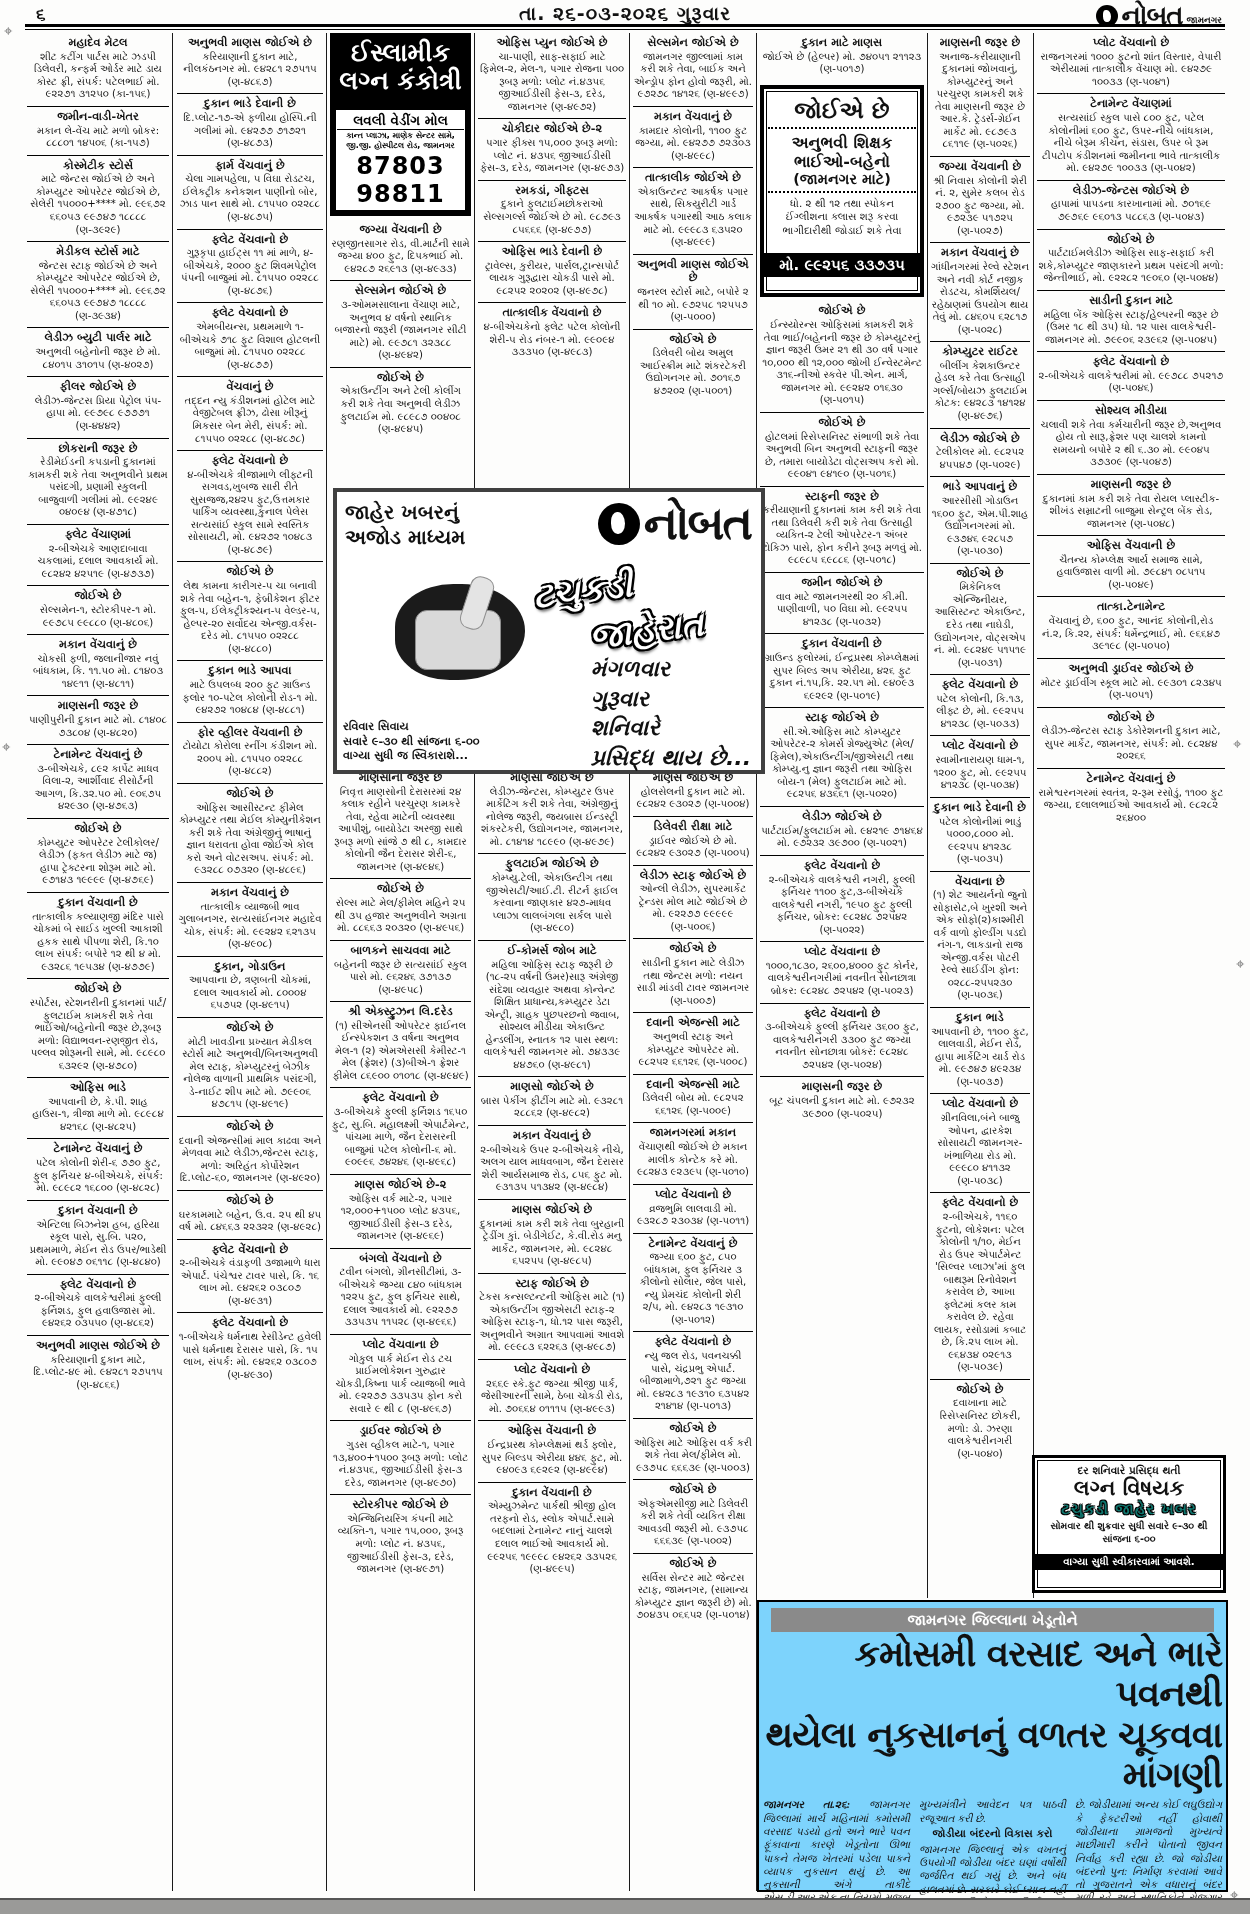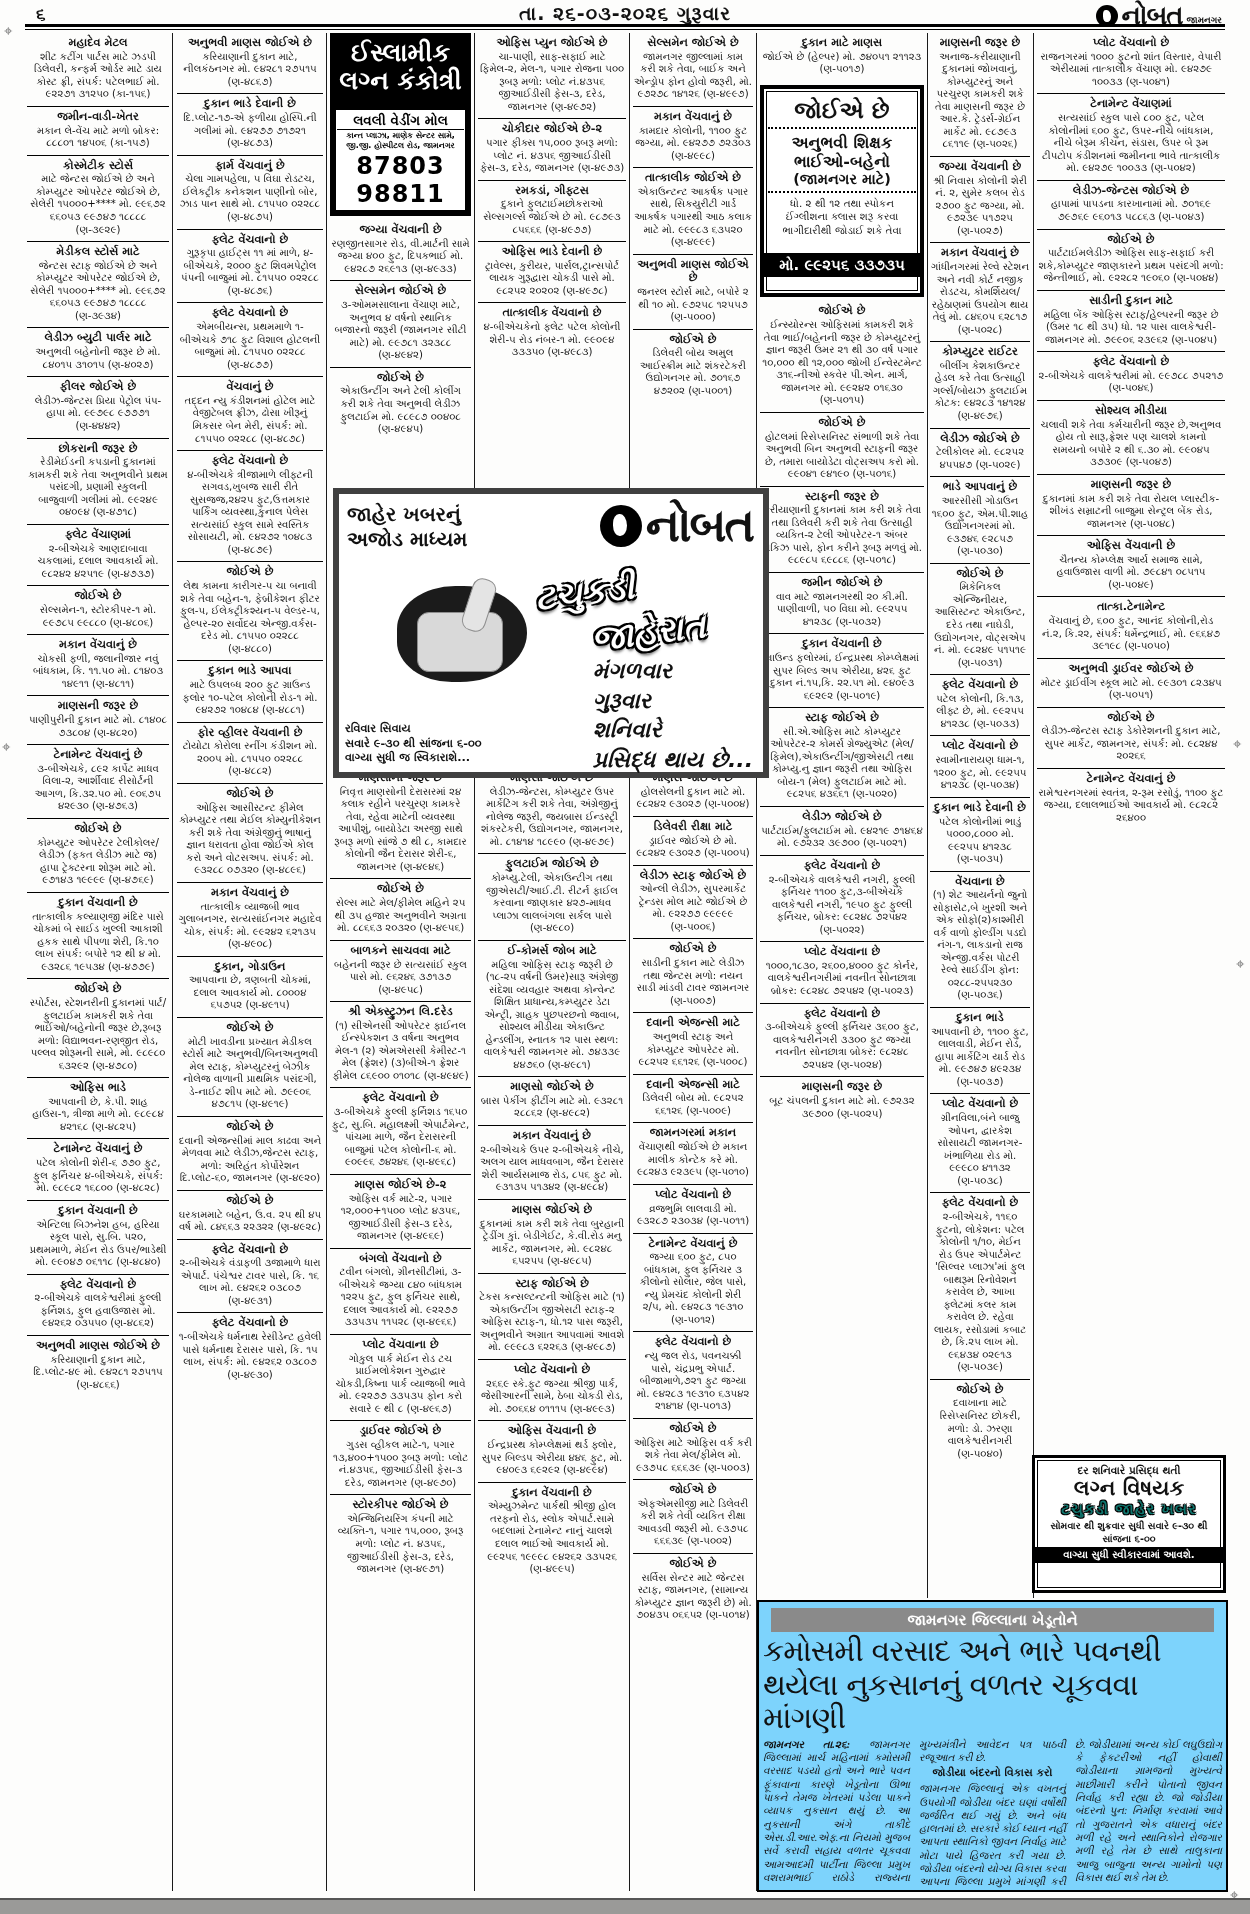--- a/index.html
+++ b/index.html
@@ -33,44 +33,44 @@
   #islamic .isl-ph{font-size:24px;font-weight:bold;letter-spacing:1px;}
   
   #teacherbox{border:4px solid #000;outline:1px solid #000;outline-offset:-7px;text-align:center;padding:8px 4px 0 4px;margin:4px 0;background:#fff;}
   #teacherbox .tb-1{font-size:23px;font-weight:bold;border-bottom:2px dotted #000;padding-bottom:3px;}
   #teacherbox .tb-2{font-size:16px;font-weight:bold;margin-top:4px;}
   #teacherbox .tb-3{font-size:16px;font-weight:bold;}
   #teacherbox .tb-4{font-size:14.5px;font-weight:bold;border-bottom:2px dotted #000;padding-bottom:3px;}
   #teacherbox .tb-5{font-size:10.4px;line-height:1.3;margin:4px 0;}
   #teacherbox .tb-6{background:#000;color:#fff;font-size:15px;font-weight:bold;padding:3px 0;margin:16px -4px;}
   
-  #promo{position:absolute;left:333px;top:488px;width:424px;height:278px;border:6px solid #404040;background:#fff;z-index:3;}
+  #promo{position:absolute;left:333px;top:488px;width:424px;height:278px;border:4px solid #404040;background:#fff;z-index:3;}
   #promo .p-slogan{position:absolute;left:8px;top:8px;width:170px;font-size:20px;font-weight:bold;line-height:1.25;}
   #promo .p-logo{position:absolute;right:10px;top:4px;display:flex;align-items:center;gap:4px;}
   #promo .p-emblem{width:42px;height:42px;border-radius:50%;background:#000;position:relative;}
   #promo .p-emblem:after{content:"";position:absolute;left:13px;top:9px;width:14px;height:22px;background:#fff;border-radius:45% 55% 50% 50%;}
   #promo .p-name{font-size:46px;font-weight:bold;letter-spacing:-2px;}
   #promo .hole{position:absolute;left:58px;top:92px;width:130px;height:96px;background:#1b1b1b;border-radius:48% 52% 55% 45%;}
   #promo .fist{position:absolute;left:78px;top:118px;width:84px;height:58px;background:#d9d9d9;border:1px solid #8e8e8e;border-radius:12px;}
   #promo .thumb{position:absolute;left:128px;top:84px;width:22px;height:52px;background:#e4e4e4;border:1px solid #8e8e8e;border-radius:10px;transform:rotate(18deg);}
   #promo .p-tag1{position:absolute;left:196px;top:78px;font-size:34px;font-weight:bold;font-style:italic;color:#fff;transform:rotate(-7deg);text-shadow:-2px -2px 0 #000,2px -2px 0 #000,-2px 2px 0 #000,2px 2px 0 #000,0 4px 3px #666;}
   #promo .p-tag2{position:absolute;left:252px;top:118px;font-size:34px;font-weight:bold;font-style:italic;color:#fff;transform:rotate(-7deg);text-shadow:-2px -2px 0 #000,2px -2px 0 #000,-2px 2px 0 #000,2px 2px 0 #000,0 4px 3px #666;}
   #promo .p-days{position:absolute;right:10px;top:162px;text-align:left;font-size:22px;font-weight:bold;font-style:italic;line-height:1.35;}
   #promo .p-accept{position:absolute;left:6px;bottom:6px;width:176px;font-size:11.3px;font-weight:bold;line-height:1.3;}
   
   #marriage{position:absolute;left:1032px;top:1455px;width:194px;height:138px;border:3px solid #000;outline:1px solid #000;outline-offset:-6px;background:#fff;z-index:3;text-align:center;padding-top:6px;box-sizing:border-box;}
   #marriage .m-pre{font-size:10.5px;font-weight:bold;}
   #marriage .m-big1{font-size:21px;font-weight:bold;line-height:1.1;}
   #marriage .m-big2{font-size:15px;font-weight:bold;color:#0f766e;text-shadow:-1px -1px 0 #000,1px -1px 0 #000,-1px 1px 0 #000,1px 1px 0 #000;letter-spacing:1px;}
   #marriage .m-note{font-size:9.6px;font-weight:bold;line-height:1.3;padding:2px 3px 0 3px;}
-  #marriage .m-last{background:#000;color:#fff;font-size:10.2px;font-weight:bold;padding:2px 0;margin-top:2px;}
+  #marriage .m-last{background:#000;color:#fff;font-size:10.2px;font-weight:bold;padding:2px 0;margin-top:9px;}
   
   #news{position:absolute;left:757px;top:1600px;width:471px;height:292px;border:2px solid #000;background:#7dd3fc;z-index:3;box-sizing:border-box;padding:4px;}
   #news .n-bar{background:#8a8a8a;color:#fff;font-size:15px;font-weight:bold;text-align:center;padding:3px 0;margin:2px 8px;}
-  #news .n-h1{font-size:30px;font-weight:normal;text-align:left;line-height:1.12;letter-spacing:-1px;}
+  #news .n-h1{font-size:36px;font-weight:bold;text-align:right;line-height:1.12;letter-spacing:-1px;}
   #news .n-body{margin-top:3px;column-count:3;column-gap:9px;font-family:"Liberation Serif","DejaVu Serif",serif;font-style:italic;font-size:10.4px;line-height:1.28;text-align:justify;}
   #news .n-sub{font-weight:bold;font-style:normal;font-family:"DejaVu Sans",sans-serif;font-size:10.8px;text-align:center;margin:2px 0;}
   #news .n-dl{font-weight:bold;}
   
   .crossmark{position:absolute;color:#777;font-size:15px;z-index:4;}
   #bottombar{position:absolute;left:0;right:0;bottom:0;height:14px;background:#9a9a98;border-top:2px solid #555;z-index:4;}
 </style>
 </head>
 <body>
 

